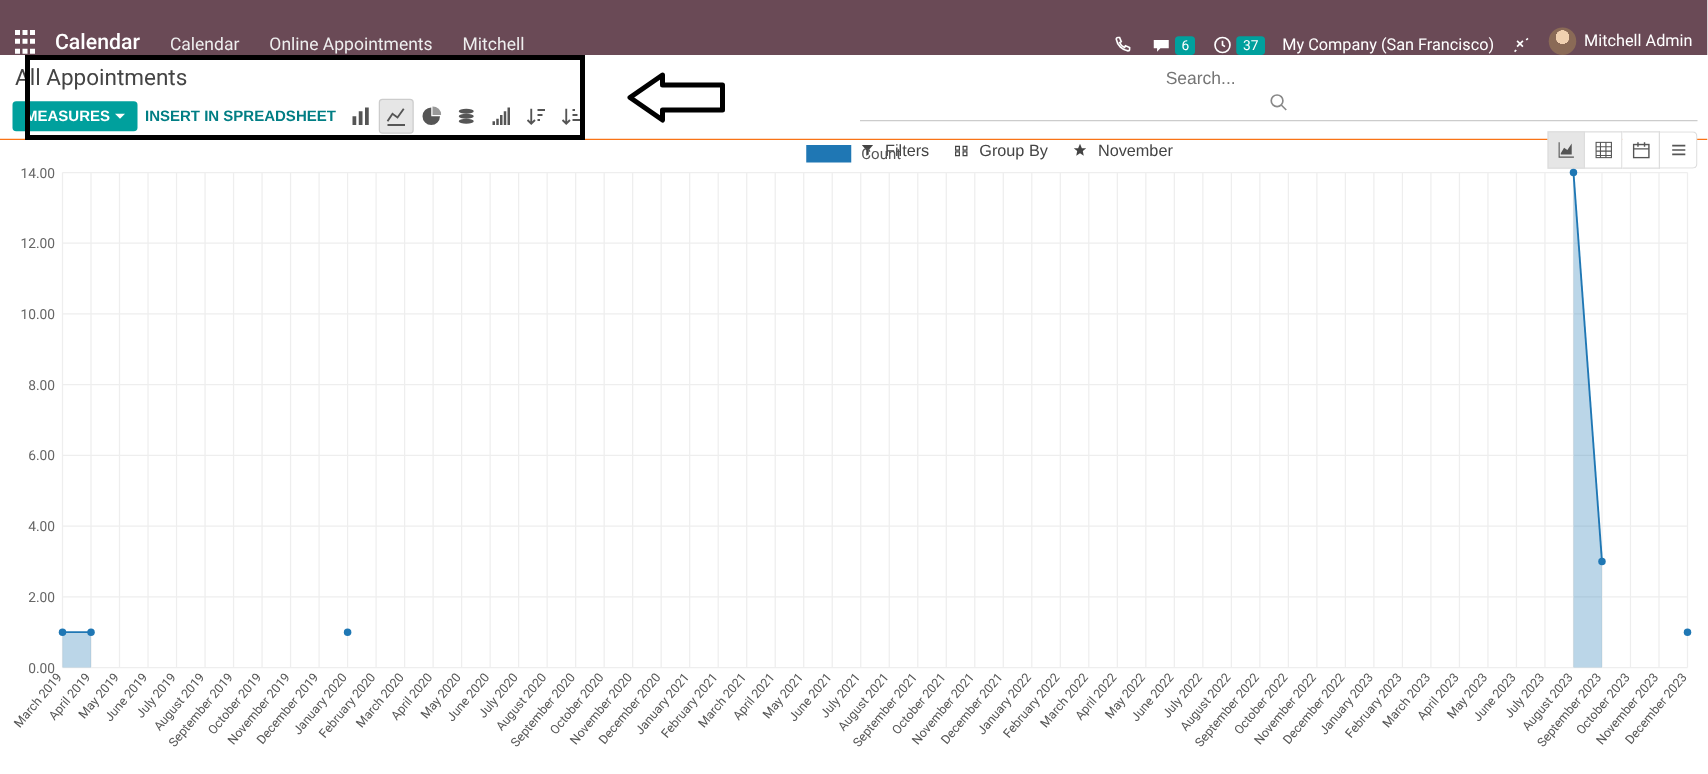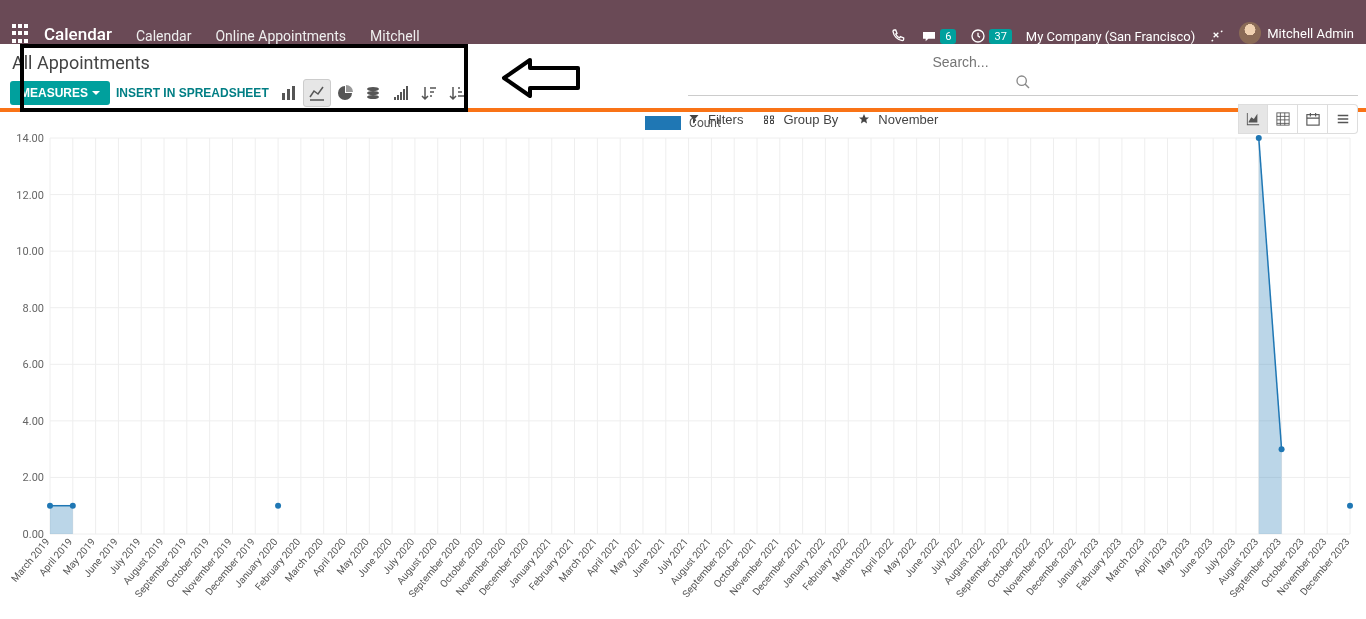--- a/index.html
+++ b/index.html
@@ -10,21 +10,21 @@
 .topnav .apps-icon { width: 20px; height: 20px; display: flex; flex-wrap: wrap; gap: 2px; margin-right: 12px; cursor: pointer; }
 .topnav .apps-icon span { width: 4px; height: 4px; background: #fff; }
 .topnav .brand { font-size: 17px; font-weight: 500; margin-right: 24px; }
 .topnav .nav-link { color: #eee; margin-right: 24px; font-size: 14px; cursor: pointer; }
 .topnav .spacer { flex: 1; }
 .topnav .right-item { display: flex; align-items: center; margin-left: 14px; cursor: pointer; font-size: 13px; }
 .badge-green { background: #00a09d; color: #fff; border-radius: 3px; padding: 1px 5px; font-size: 11px; margin-left: 3px; }
 .avatar { width: 22px; height: 22px; border-radius: 50%; background: radial-gradient(circle at 50% 35%, #f0d0b0 30%, #8a6a56 31%); margin-right: 6px; }
 
 
-.control-panel { display: flex; height: 68px; border-bottom: 4px solid #f97316; }
+.control-panel { display: flex; height: 68px; border-bottom: 1px solid #f97316; }
 .cp-left { width: 680px; padding: 4px 8px; position: relative; }
 .cp-right { flex: 1; padding: 4px 8px; }
 .highlight-box { border: 4px solid #000; position: absolute; top: 0; left: 20px; width: 448px; height: 68px; pointer-events: none; }
 .page-title { font-size: 18px; color: #444; padding: 4px 4px 6px; }
 .toolbar-row { display: flex; align-items: center; gap: 0; padding-left: 2px; }
 .btn-measures { background: #00a09d; color: #fff; border: none; padding: 5px 10px; font-size: 12px; font-weight: 600; border-radius: 3px; cursor: pointer; display: flex; align-items: center; gap: 4px; }
 .caret-down-white { width: 0; height: 0; border-left: 4px solid transparent; border-right: 4px solid transparent; border-top: 4px solid #fff; }
 .btn-link-teal { background: transparent; border: none; color: #017e84; font-size: 12px; font-weight: 600; cursor: pointer; padding: 4px 6px; }
 .icon-btn { width: 28px; height: 28px; border: 1px solid transparent; background: transparent; border-radius: 3px; cursor: pointer; display: flex; align-items: center; justify-content: center; color: #555; }
 .icon-btn.active { background: #e6e6e6; border-color: #ccc; }

